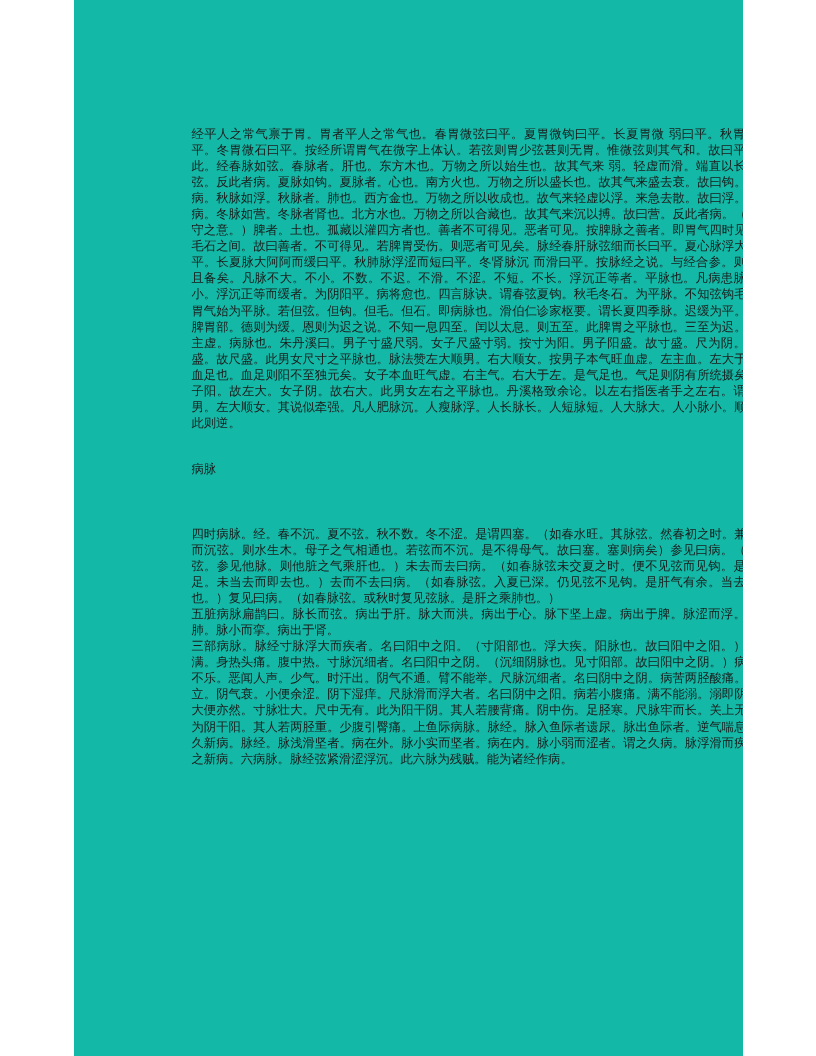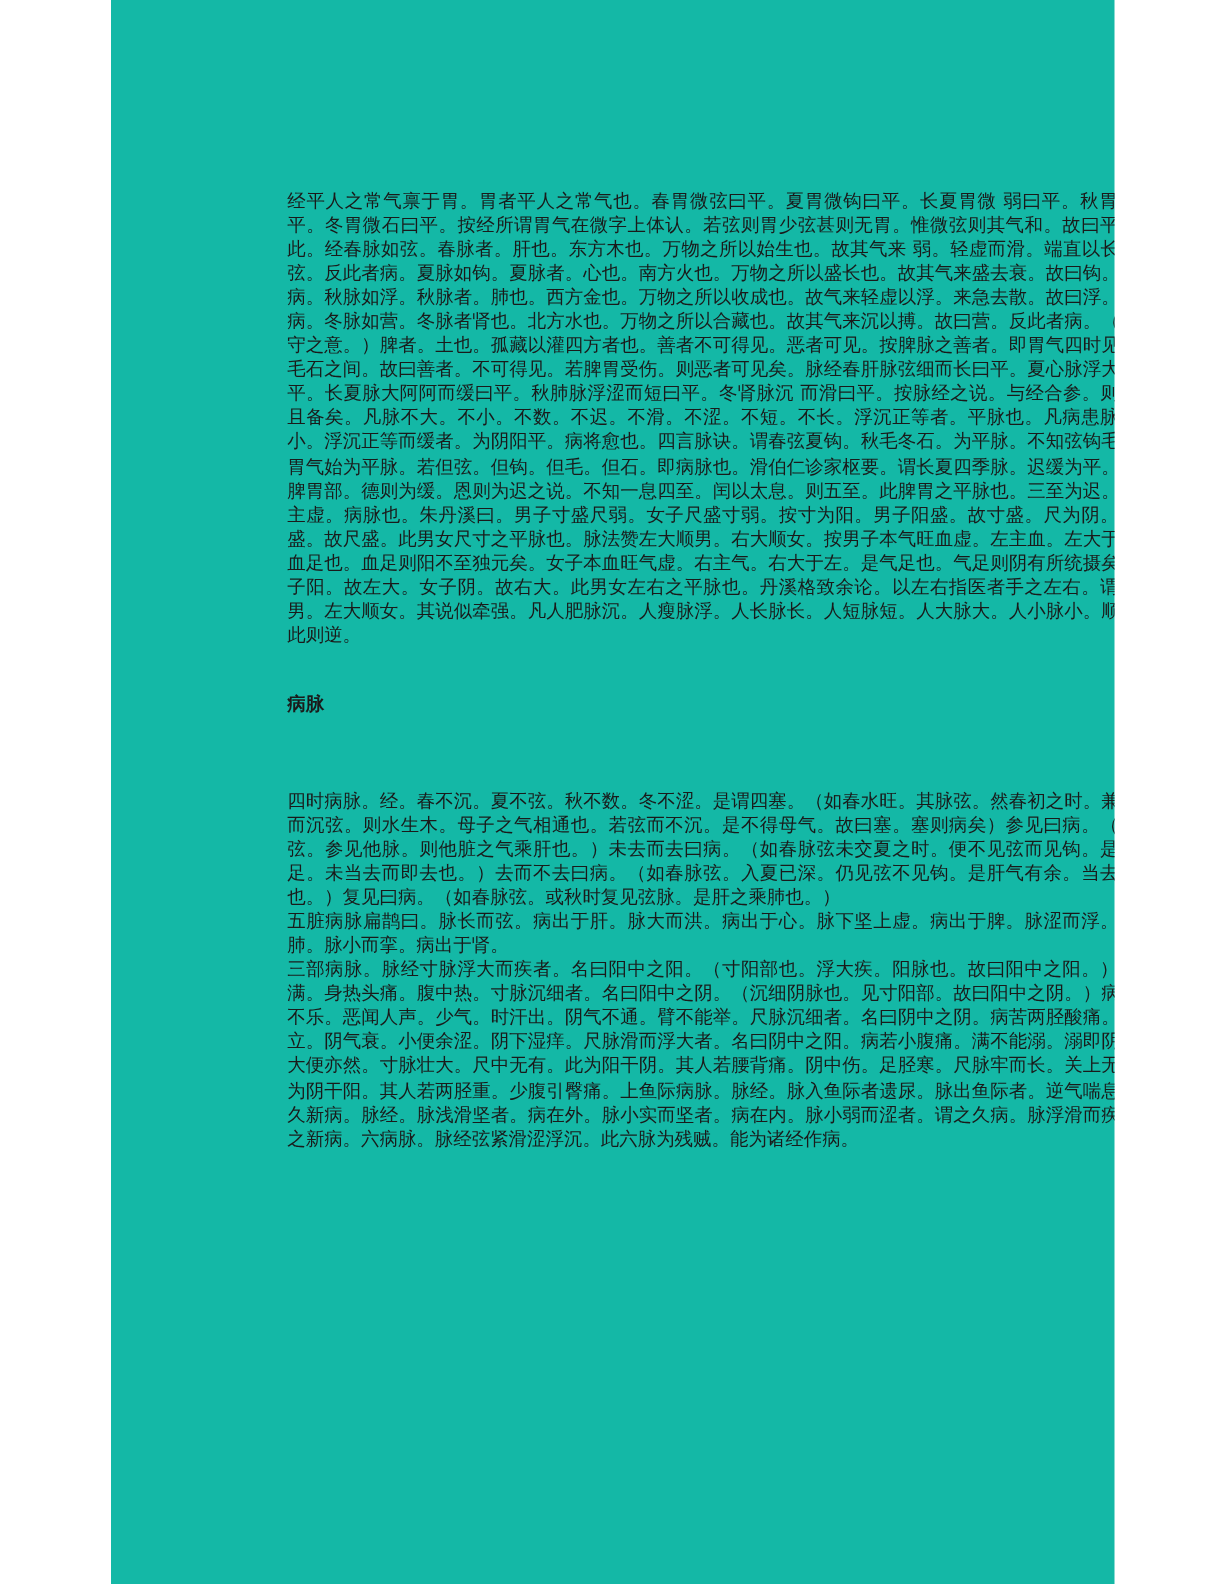--- a/index.html
+++ b/index.html
@@ -32,21 +32,21 @@
     text-justify: inter-ideograph;
     margin: 0;
     letter-spacing: 0;
     word-break: break-all;
     color: #1a1a1a;
   }
   .heading {
     font-size: 12.3px;
     line-height: 16.05px;
     margin: 0;
-    font-weight: bold;
+    font-weight: normal;
     color: #1a1a1a;
   }
   .gap-heading-top { height: 30px; }
   .gap-heading-bottom { height: 49px; }
   .gap-heading-top-2 { height: 29px; }
 </style>
 </head>
 <body>
 
 <div class="page">

